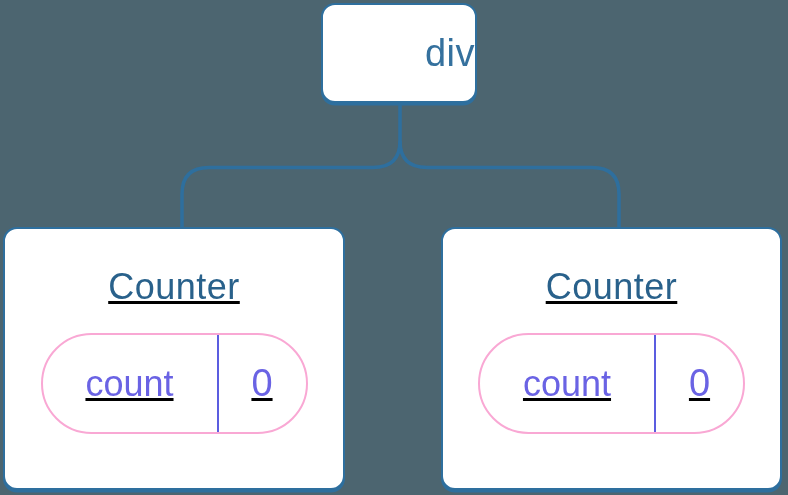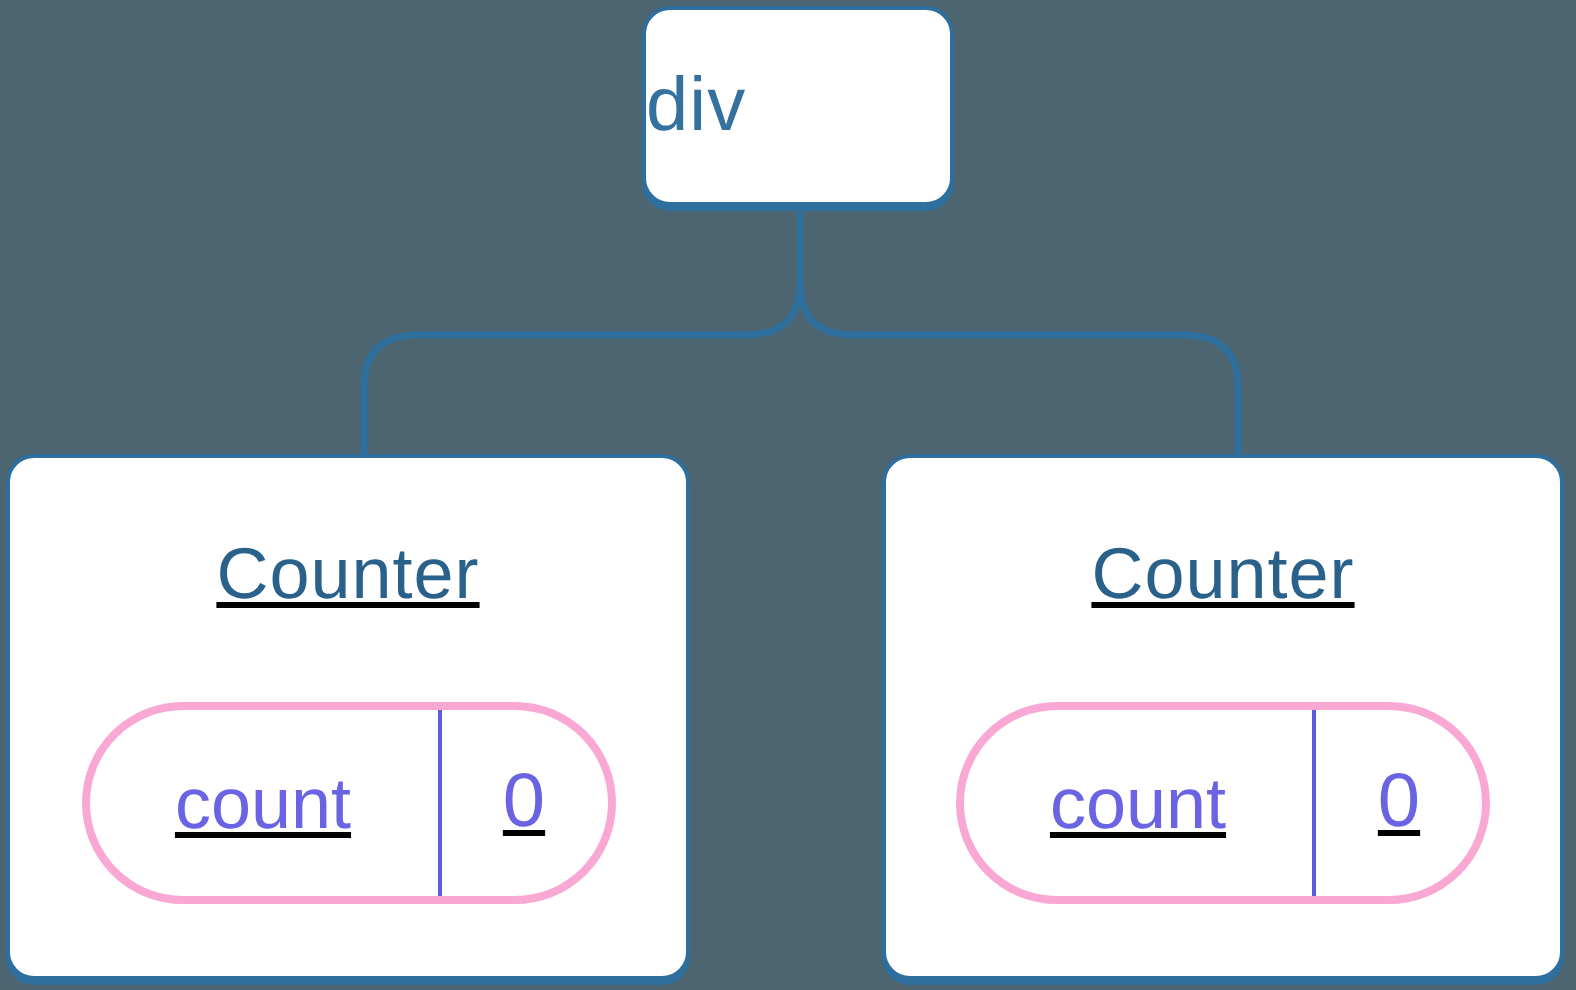--- a/index.html
+++ b/index.html
@@ -25,21 +25,21 @@
     top: 3px;
     width: 156px;
     height: 100px;
     box-sizing: border-box;
     background: #FFFFFF;
     border: 2.5px solid #2E6F9E;
     border-radius: 14px;
     box-shadow: 0 2.5px 0 #2E6F9E;
     display: flex;
     align-items: center;
-    justify-content: flex-start;
+    justify-content: flex-end;
   }
   .node-root-label {
     color: #35719E;
     font-size: 38px;
     font-weight: 500;
     letter-spacing: 0.5px;
   }
   .card {
     position: absolute;
     top: 227px;
@@ -58,25 +58,25 @@
   .card-left  { left: 3px;   width: 342px; }
   .card-right { left: 441px; width: 341px; }
   .card-title {
     color: #29618B;
     font-size: 36px;
     font-weight: 500;
     line-height: 44px;
     letter-spacing: 0.5px;
   }
   .pill {
-    margin-top: 42px;
+    margin-top: 24px;
     width: 267px;
     height: 101px;
     box-sizing: border-box;
-    border: 4px solid #f9a8d4;
+    border: 2px solid #f9a8d4;
     border-radius: 999px;
     display: flex;
     align-items: stretch;
     background: #FFFFFF;
   }
   .pill-key {
     width: 174px;
     display: flex;
     align-items: center;
     justify-content: center;

